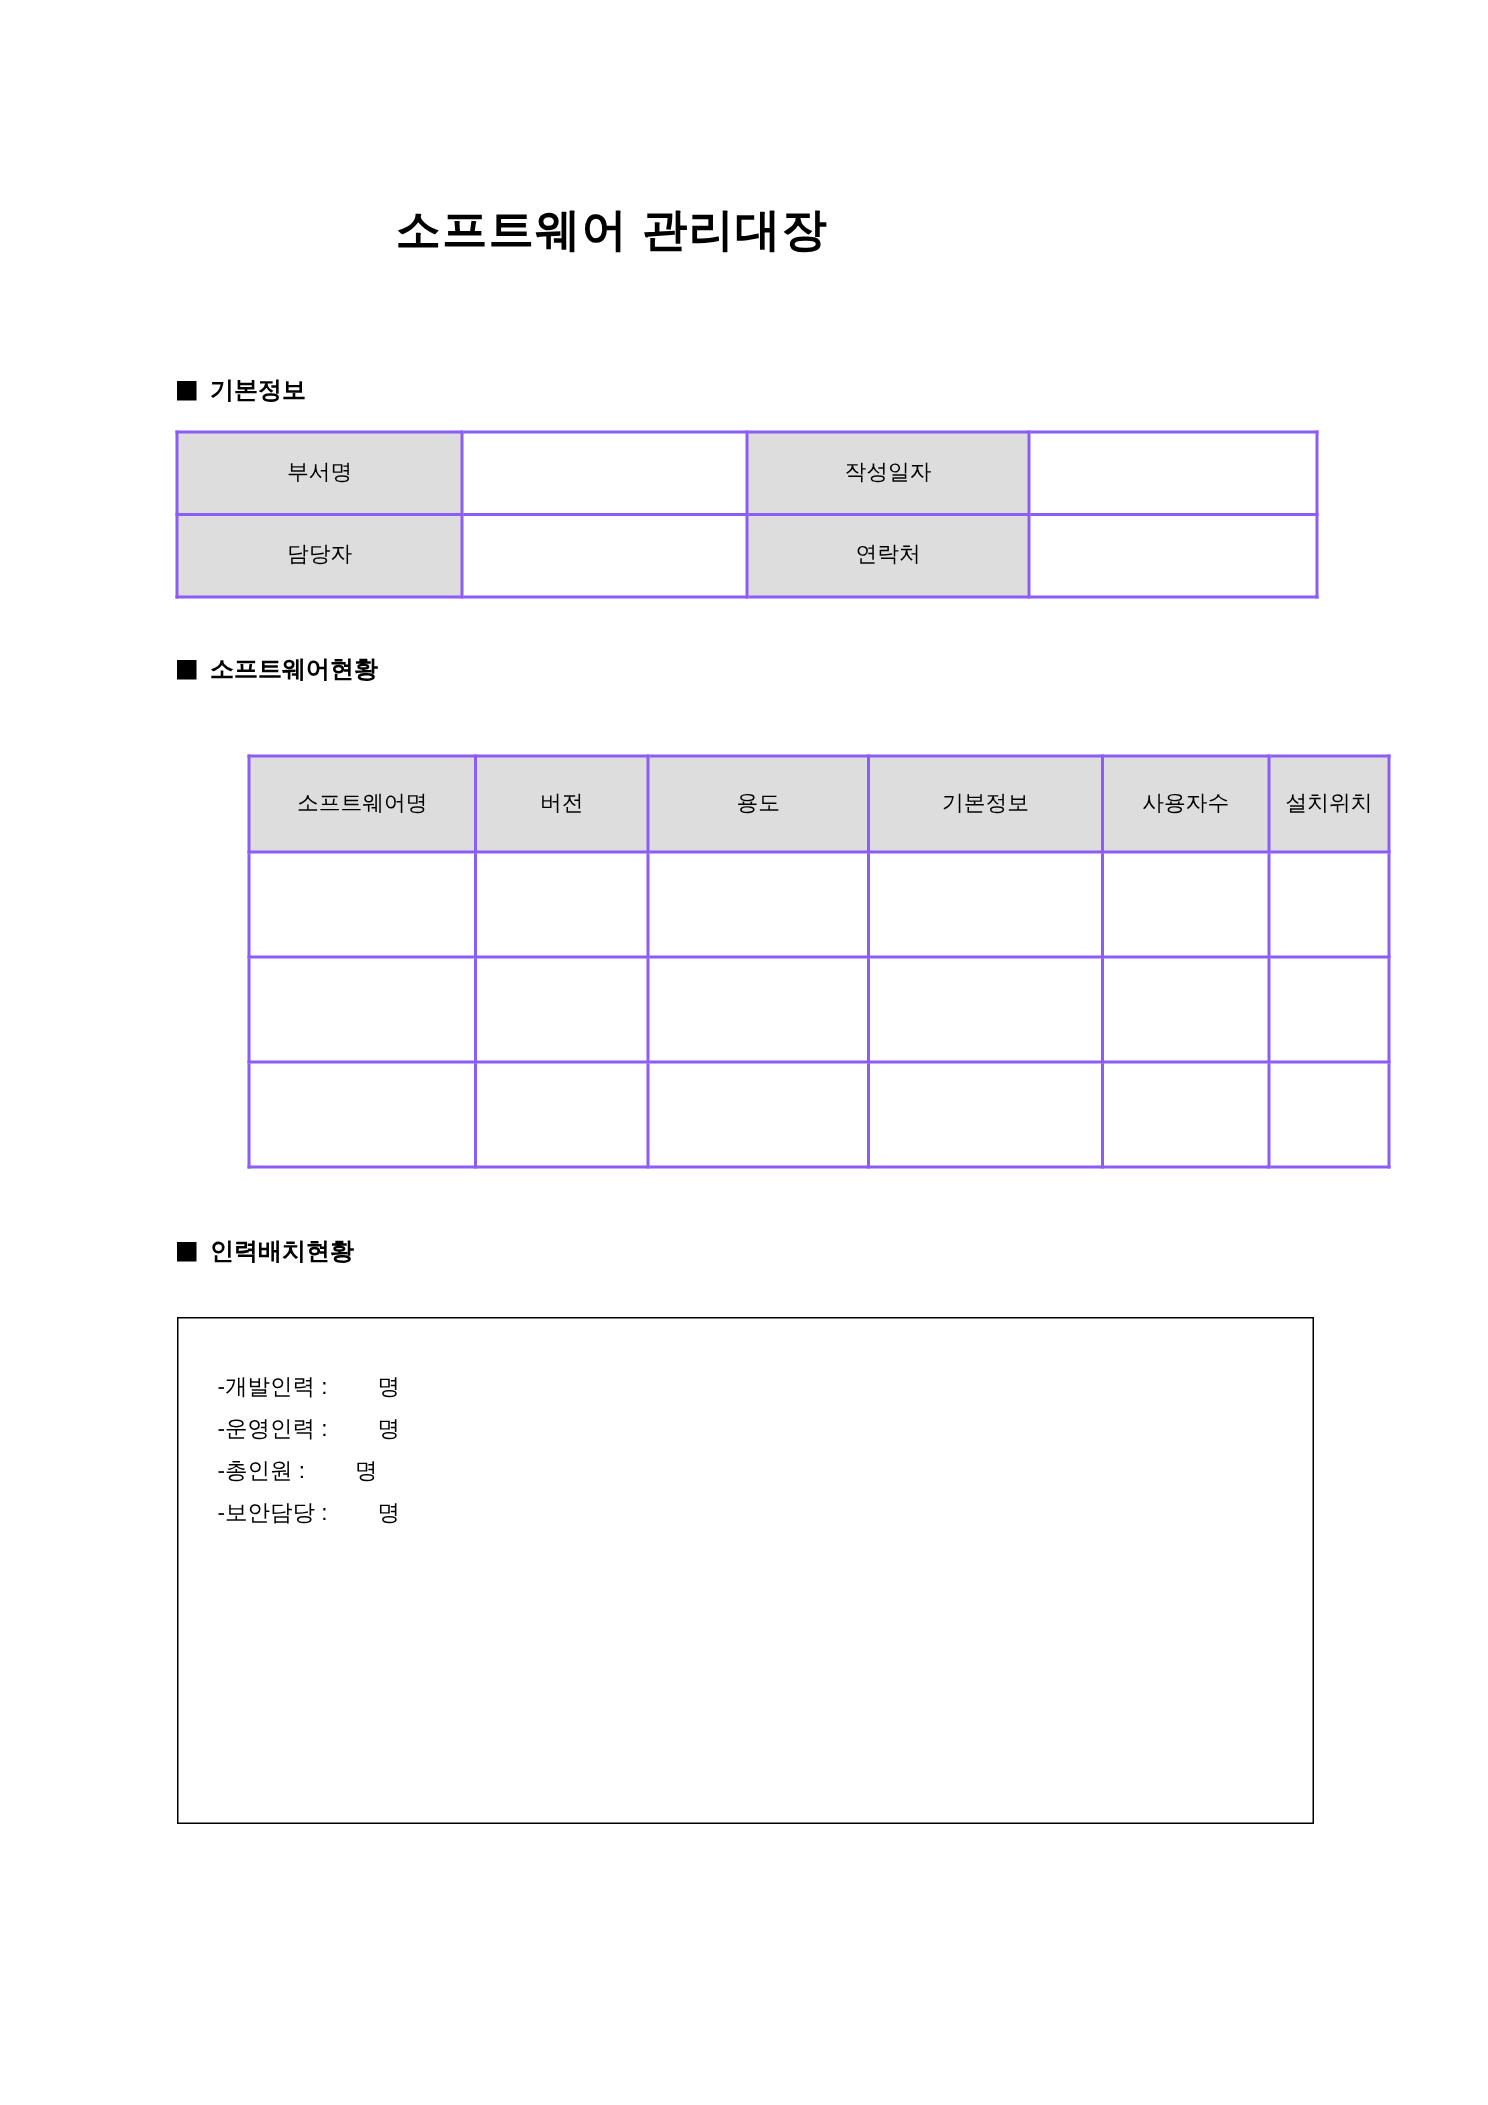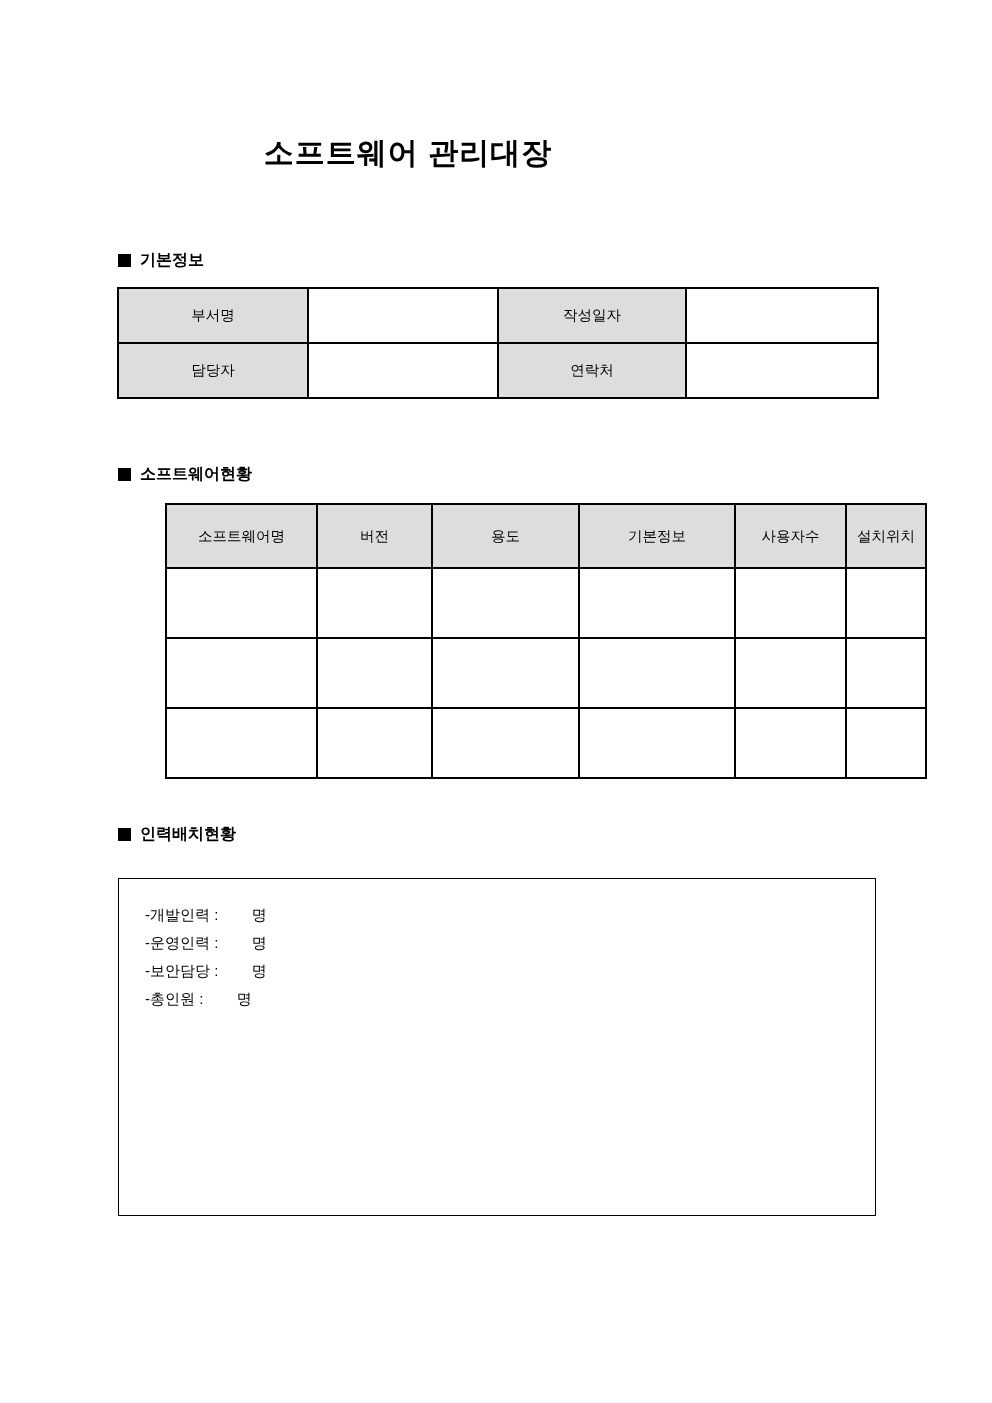--- a/index.html
+++ b/index.html
@@ -45,33 +45,33 @@
     white-space: nowrap;
   }
   .section-heading .bullet {
     display: inline-block;
     width: 13px;
     height: 13px;
     background: #000000;
     margin-right: 9px;
   }
   #heading-basic  { top: 250px; }
-  #heading-sw     { top: 464px; }
+  #heading-sw     { top: 436px; }
   #heading-staff  { top: 824px; }
 
   
   table.grid {
     position: absolute;
     border-collapse: collapse;
     table-layout: fixed;
     font-size: 14.5px;
   }
   table.grid td,
   table.grid th {
-    border: 2px solid #000000;
+    border: 2px solid #8b5cf6;
     padding: 0;
     text-align: center;
     vertical-align: middle;
     font-weight: normal;
     line-height: 1.25;
   }
   td.shade, th.shade {
     background: #dddddd;
   }
 
@@ -102,21 +102,21 @@
   
   #staff-box {
     position: absolute;
     left: 118px;
     top: 878px;
     width: 758px;
     height: 338px;
     border: 1px solid #000000;
     box-sizing: border-box;
     background: #ffffff;
-    padding: 22px 0 0 26px;
+    padding: 32px 0 0 26px;
     box-sizing: border-box;
   }
   .staff-line {
     font-size: 15px;
     line-height: 28px;
     white-space: pre;
     color: #000000;
   }
 </style>
 </head>
@@ -207,17 +207,17 @@
   </table>
 
   <div class="section-heading" id="heading-staff">
     <span class="bullet"></span>
     <span>인력배치현황</span>
   </div>
 
   <div id="staff-box">
     <div class="staff-line">-개발인력 :        명</div>
     <div class="staff-line">-운영인력 :        명</div>
+    <div class="staff-line">-총인원 :        명</div>
     <div class="staff-line">-보안담당 :        명</div>
-    <div class="staff-line">-총인원 :        명</div>
   </div>
 
 </div>
 
 </body></html>

